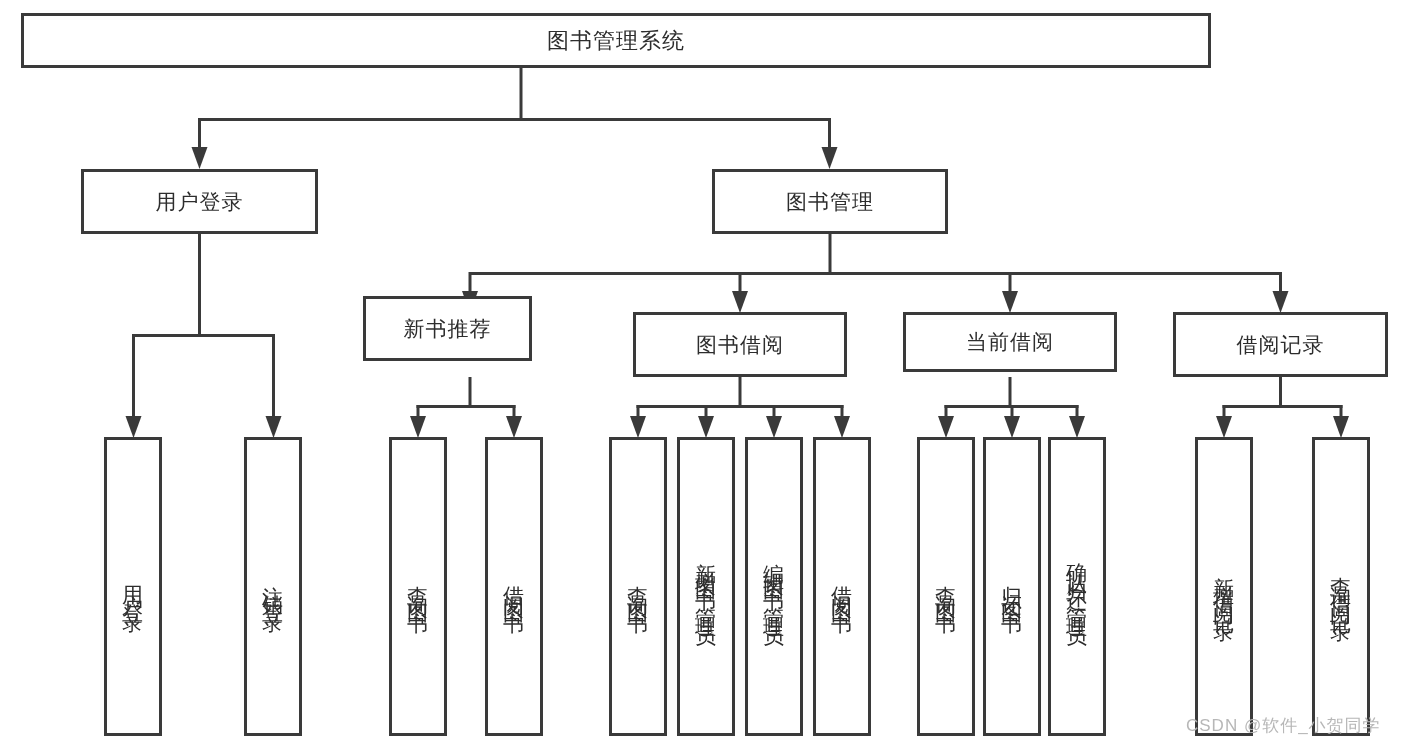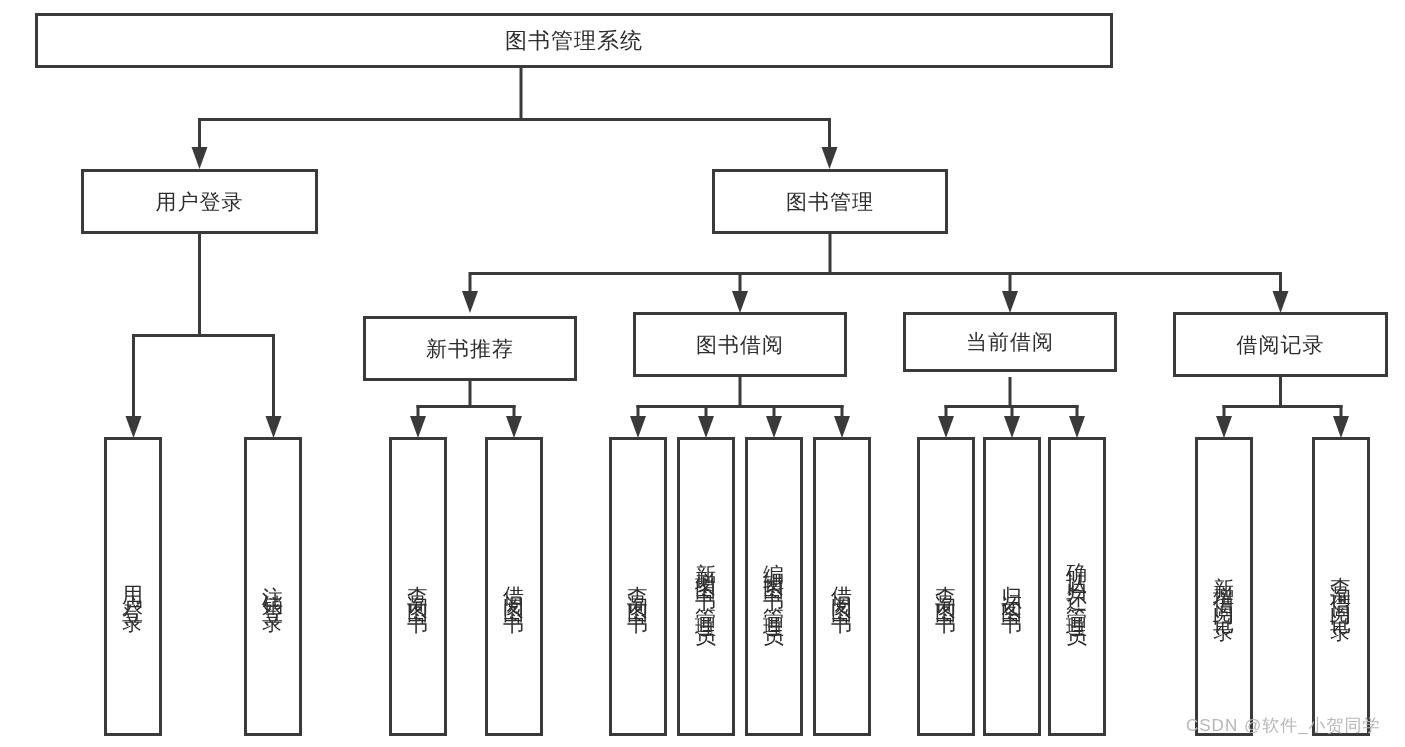--- a/index.html
+++ b/index.html
@@ -129,32 +129,32 @@
       <polygon points="766,416 782,416 774,438"></polygon>
       <polygon points="834,416 850,416 842,438"></polygon>
       <polygon points="938,416 954,416 946,438"></polygon>
       <polygon points="1004,416 1020,416 1012,438"></polygon>
       <polygon points="1069,416 1085,416 1077,438"></polygon>
       <polygon points="1216,416 1232,416 1224,438"></polygon>
       <polygon points="1333,416 1349,416 1341,438"></polygon>
     </g>
   </svg>
 
-  <div class="node title" style="left:21px; top:13px; width:1078px; height:55px;margin-left:14px;">
+  <div class="node title" style="left:21px; top:13px; width:1190px; height:55px;">
     <span>图书管理系统</span>
   </div>
 
   <div class="node branch" style="left:81px; top:169px; width:237px; height:65px;">
     <span>用户登录</span>
   </div>
   <div class="node branch" style="left:712px; top:169px; width:236px; height:65px;">
     <span>图书管理</span>
   </div>
 
-  <div class="node branch" style="left:363px; top:316px; width:214px; height:65px;">
+  <div class="node branch" style="left:363px; top:296px; width:169px; height:65px;">
     <span>新书推荐</span>
   </div>
   <div class="node branch" style="left:633px; top:312px; width:214px; height:65px;text-align:right;">
     <span>图书借阅</span>
   </div>
   <div class="node branch" style="left:903px; top:312px; width:214px; height:60px;">
     <span>当前借阅</span>
   </div>
   <div class="node branch" style="left:1173px; top:312px; width:215px; height:65px;">
     <span>借阅记录</span>

